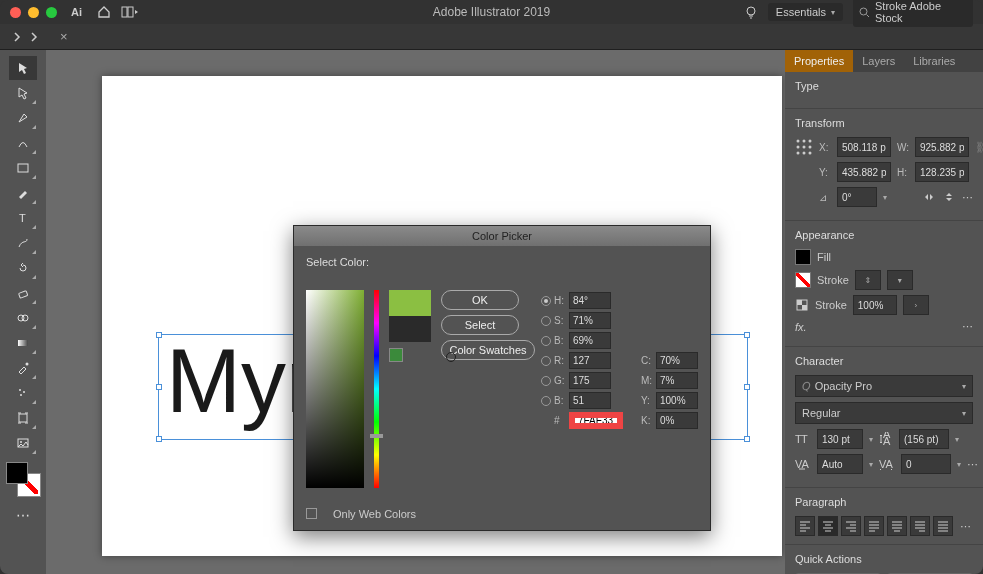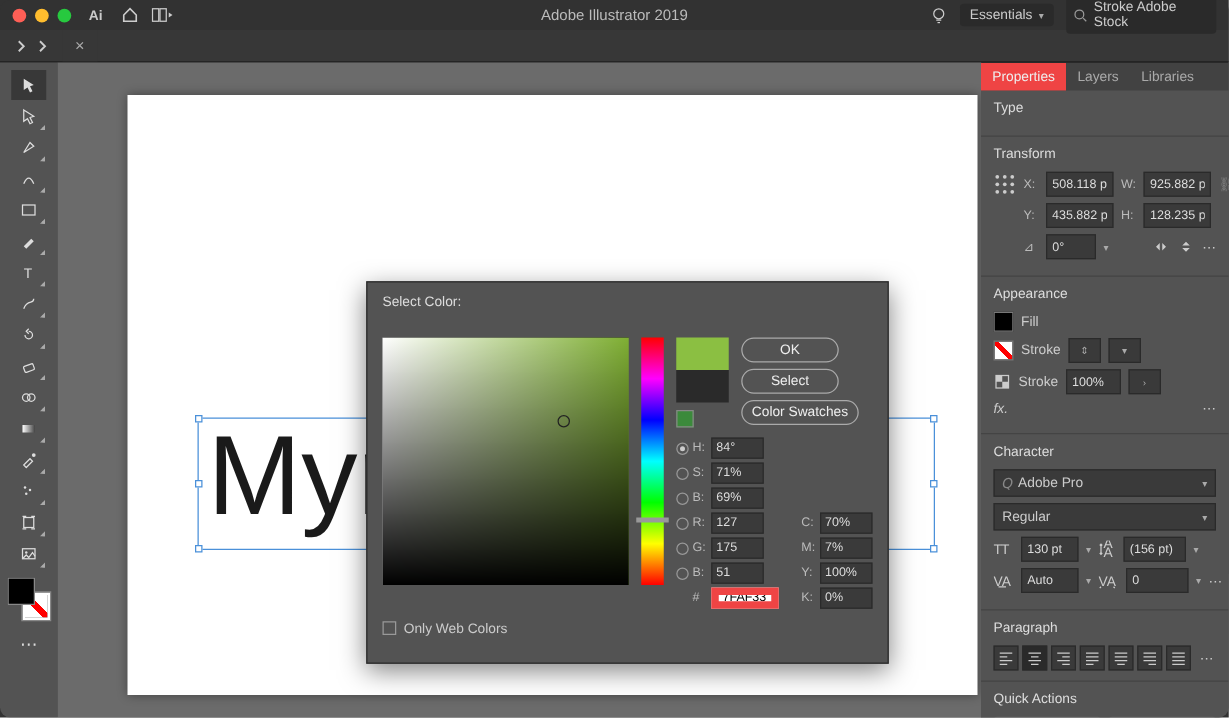--- a/index.html
+++ b/index.html
@@ -32,21 +32,21 @@
 .text-obj{position:absolute;top:280px;left:120px;font-size:90px;color:#1a1a1a;font-family:"Myriad Pro","Helvetica Neue",Arial}
 .sel-box{position:absolute;top:284px;left:112px;width:590px;height:106px;border:1px solid #4a90d9}
 .handle{position:absolute;width:6px;height:6px;background:#fff;border:1px solid #4a90d9}
 .h-nw{top:-3px;left:-3px}.h-n{top:-3px;left:50%;margin-left:-3px}.h-ne{top:-3px;right:-3px}
 .h-w{top:50%;left:-3px;margin-top:-3px}.h-e{top:50%;right:-3px;margin-top:-3px}
 .h-sw{bottom:-3px;left:-3px}.h-s{bottom:-3px;left:50%;margin-left:-3px}.h-se{bottom:-3px;right:-3px}
 .h-ctr{top:50%;left:50%;margin:-3px 0 0 -3px;border-radius:50%}
 .panel-stack{width:198px;background:#535353;display:flex;flex-direction:column;overflow-y:auto}
 .panel-tabs{display:flex;background:#424242;height:24px}
 .ptab{padding:5px 9px;color:#aaa;font-size:11px}
-.ptab.active{background:#ef4444;color:#eee}
+.ptab.active{background:#a16207;color:#eee}
 .psec{padding:8px 10px;border-bottom:1px solid #444}
 .psec-h{font-size:11px;color:#ddd;margin-bottom:8px}
 .row{display:flex;align-items:center;gap:6px;margin-bottom:5px}
 .inp{background:#3a3a3a;border:1px solid #2a2a2a;color:#ddd;padding:2px 4px;width:54px;height:20px;font-size:10px}
 .lbl{color:#bbb;font-size:10px;min-width:12px}
 .swatch{width:16px;height:16px;border:1px solid #777;background:#000}
 .swatch.none{background:linear-gradient(45deg,#fff 40%,red 40%,red 60%,#fff 60%)}
 .popup-btn{background:#3a3a3a;border:1px solid #2a2a2a;width:26px;height:20px;display:flex;align-items:center;justify-content:center}
 .wide-select{background:#3a3a3a;border:1px solid #2a2a2a;height:22px;display:flex;align-items:center;padding:0 6px;justify-content:space-between;width:100%}
 .chev{color:#aaa;font-size:8px}
@@ -69,21 +69,21 @@
 .old-c{background:#2a2a2a}
 .dlg-btns{display:flex;flex-direction:column;gap:5px}
 .dlg-btn{background:#535353;border:1px solid #aaa;border-radius:10px;padding:3px 0;width:78px;text-align:center;color:#eee;font-size:11px}
 .fields{display:flex;gap:18px;margin-top:2px}
 .fcol{display:flex;flex-direction:column;gap:3px}
 .frow{display:flex;align-items:center;gap:3px}
 .radio{width:10px;height:10px;border:1px solid #999;border-radius:50%;display:inline-block}
 .radio.on::after{content:"";display:block;width:4px;height:4px;background:#ccc;border-radius:50%;margin:2px}
 .fval{background:#3a3a3a;border:1px solid #2a2a2a;width:42px;height:17px;color:#ddd;padding:0 3px;font-size:10px}
 .hexval{background:#fff;color:#000;width:54px;height:17px;padding:0 3px;font-size:10px;border:6px solid #ef4444}
-.chk-row{display:flex;align-items:flex-start;gap:6px;margin-top:10px}
+.chk-row{display:flex;align-items:flex-start;gap:16px;margin-top:20px}
 .chk{width:11px;height:11px;border:1px solid #999}
 svg{display:block}
 </style>
 </head>
 <body>
 
 <div class="titlebar">
   <div class="traffic">
     <div class="dot red"></div>
     <div class="dot yellow"></div>
@@ -356,21 +356,21 @@
       <div class="row">
         <span style="font-style:italic">fx.</span>
         <span style="flex:1"></span>
         <span>⋯</span>
       </div>
     </div>
     <div class="psec">
       <div class="psec-h">Character</div>
       <div class="wide-select" style="margin-bottom:5px">
         <span style="color:#888">𝘘</span>
-        <span style="flex:1;margin-left:4px">Adobe Pro</span>
+        <span style="flex:1;margin-left:4px">Opacity Pro</span>
         <span class="chev">▾</span>
       </div>
       <div class="wide-select" style="margin-bottom:5px">
         <span>Regular</span>
         <span class="chev">▾</span>
       </div>
       <div class="row">
         <span>
             <svg width="16" height="14" viewBox="0 0 16 14">
               <text x="0" y="11" font-size="9" fill="#ccc">T</text>
@@ -454,30 +454,31 @@
       <div class="psec-h">Quick Actions</div>
       <div class="row">
         <div class="qa-btn">Create Outlines</div>
         <div class="qa-btn">Arrange</div>
       </div>
     </div>
   </div>
 </div>
 
 <div class="dialog">
+  <div class="dlg-title">Color Picker</div>
   <div class="dlg-body">
     <div class="dlg-label">Select Color:</div>
     <div class="picker-row">
       <div class="sv-field">
         <div class="sv-ind"></div>
       </div>
       <div class="hue-strip">
         <div class="hue-ind"></div>
       </div>
-      <div style="display:flex;flex-direction:column;gap:6px">
+      <div style="display:flex;flex-direction:row;gap:6px">
         <div style="display:flex;gap:10px">
           <div class="cur-new">
             <div class="cn-box new-c"></div>
             <div class="cn-box old-c"></div>
             <div style="width:14px;height:14px;background:#3b8a3b;border:1px solid #888;margin-top:6px"></div>
           </div>
           <div class="dlg-btns">
             <div class="dlg-btn">OK</div>
             <div class="dlg-btn">Select</div>
             <div class="dlg-btn" style="width:94px">Color Swatches</div>

